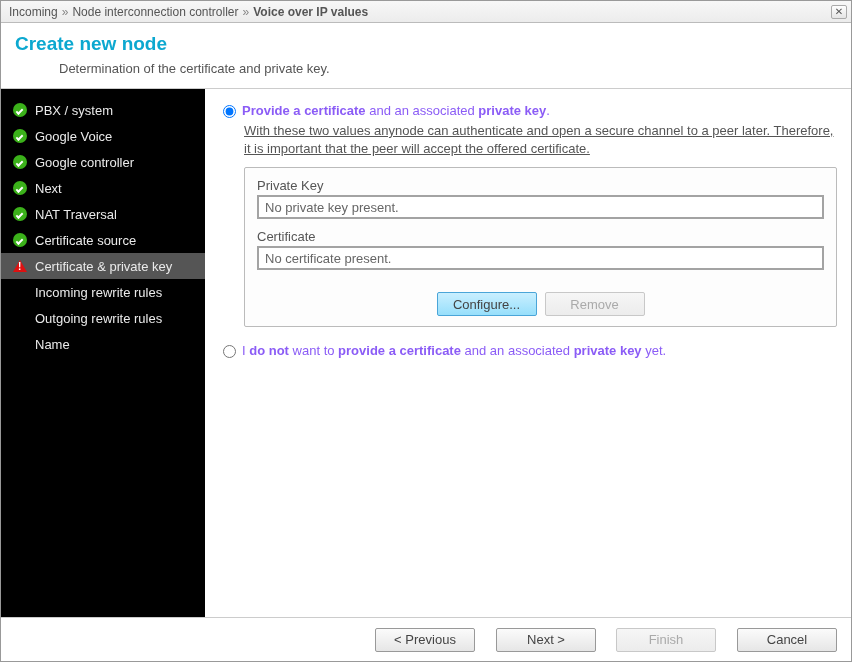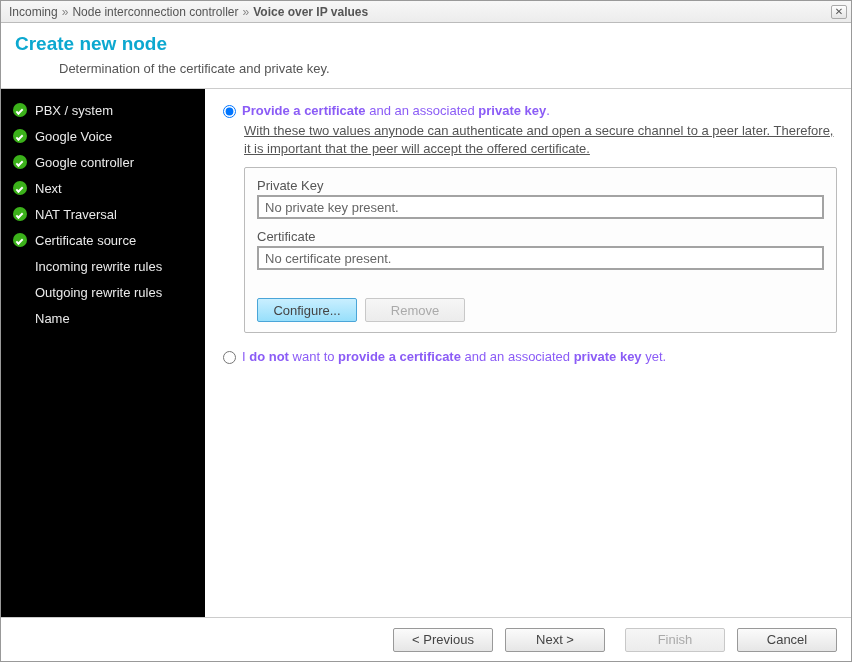--- a/index.html
+++ b/index.html
@@ -147,23 +147,23 @@
     width: 100%;
     height: 24px;
     border: 2px solid #a3a3a3;
     background: #fff;
     color: #666;
     padding: 2px 6px;
     font-size: 13px;
   }
   .field-gap { height: 10px; }
   .btn-row-right {
-    display: flex; justify-content: flex-start;
+    display: flex; justify-content: center;
     gap: 8px;
-    margin-top: 28px;
+    margin-top: 22px;
   }
   .btn {
     min-width: 100px;
     height: 24px;
     border: 1px solid #999;
     border-radius: 2px;
     background: linear-gradient(#fbfbfb,#e6e6e6);
     color:#444;
     cursor: pointer;
     font-size: 13px;
@@ -184,21 +184,21 @@
 
   .footer {
     height: 44px;
     border-top: 1px solid #ccc;
     background: #fff;
     display: flex; align-items: center; justify-content: flex-end;
     padding: 0 14px;
     gap: 20px;
   }
   .footer .group {
-    display: flex; gap: 12px;
+    display: flex; gap: 21px;
   }
   .footer .btn { min-width: 100px; }
 </style>
 </head>
 <body>
 
 <div class="window">
 
   <div class="titlebar">
     <span class="crumb">Incoming</span>
@@ -246,20 +246,26 @@
           <span class="icon">
             <span class="icon-ok"></span>
           </span>
           <span class="label">NAT Traversal</span>
         </div>
       <div class="sidebar-item">
           <span class="icon">
             <span class="icon-ok"></span>
           </span>
           <span class="label">Certificate source</span>
+        </div>
+      <div class="sidebar-item selected">
+          <span class="icon">
+            <span class="icon-warn"></span>
+          </span>
+          <span class="label">Certificate &amp; private key</span>
         </div>
       <div class="sidebar-item noicon">
           <span class="label">Incoming rewrite rules</span>
         </div>
       <div class="sidebar-item noicon">
           <span class="label">Outgoing rewrite rules</span>
         </div>
       <div class="sidebar-item noicon">
           <span class="label">Name</span>
         </div>

